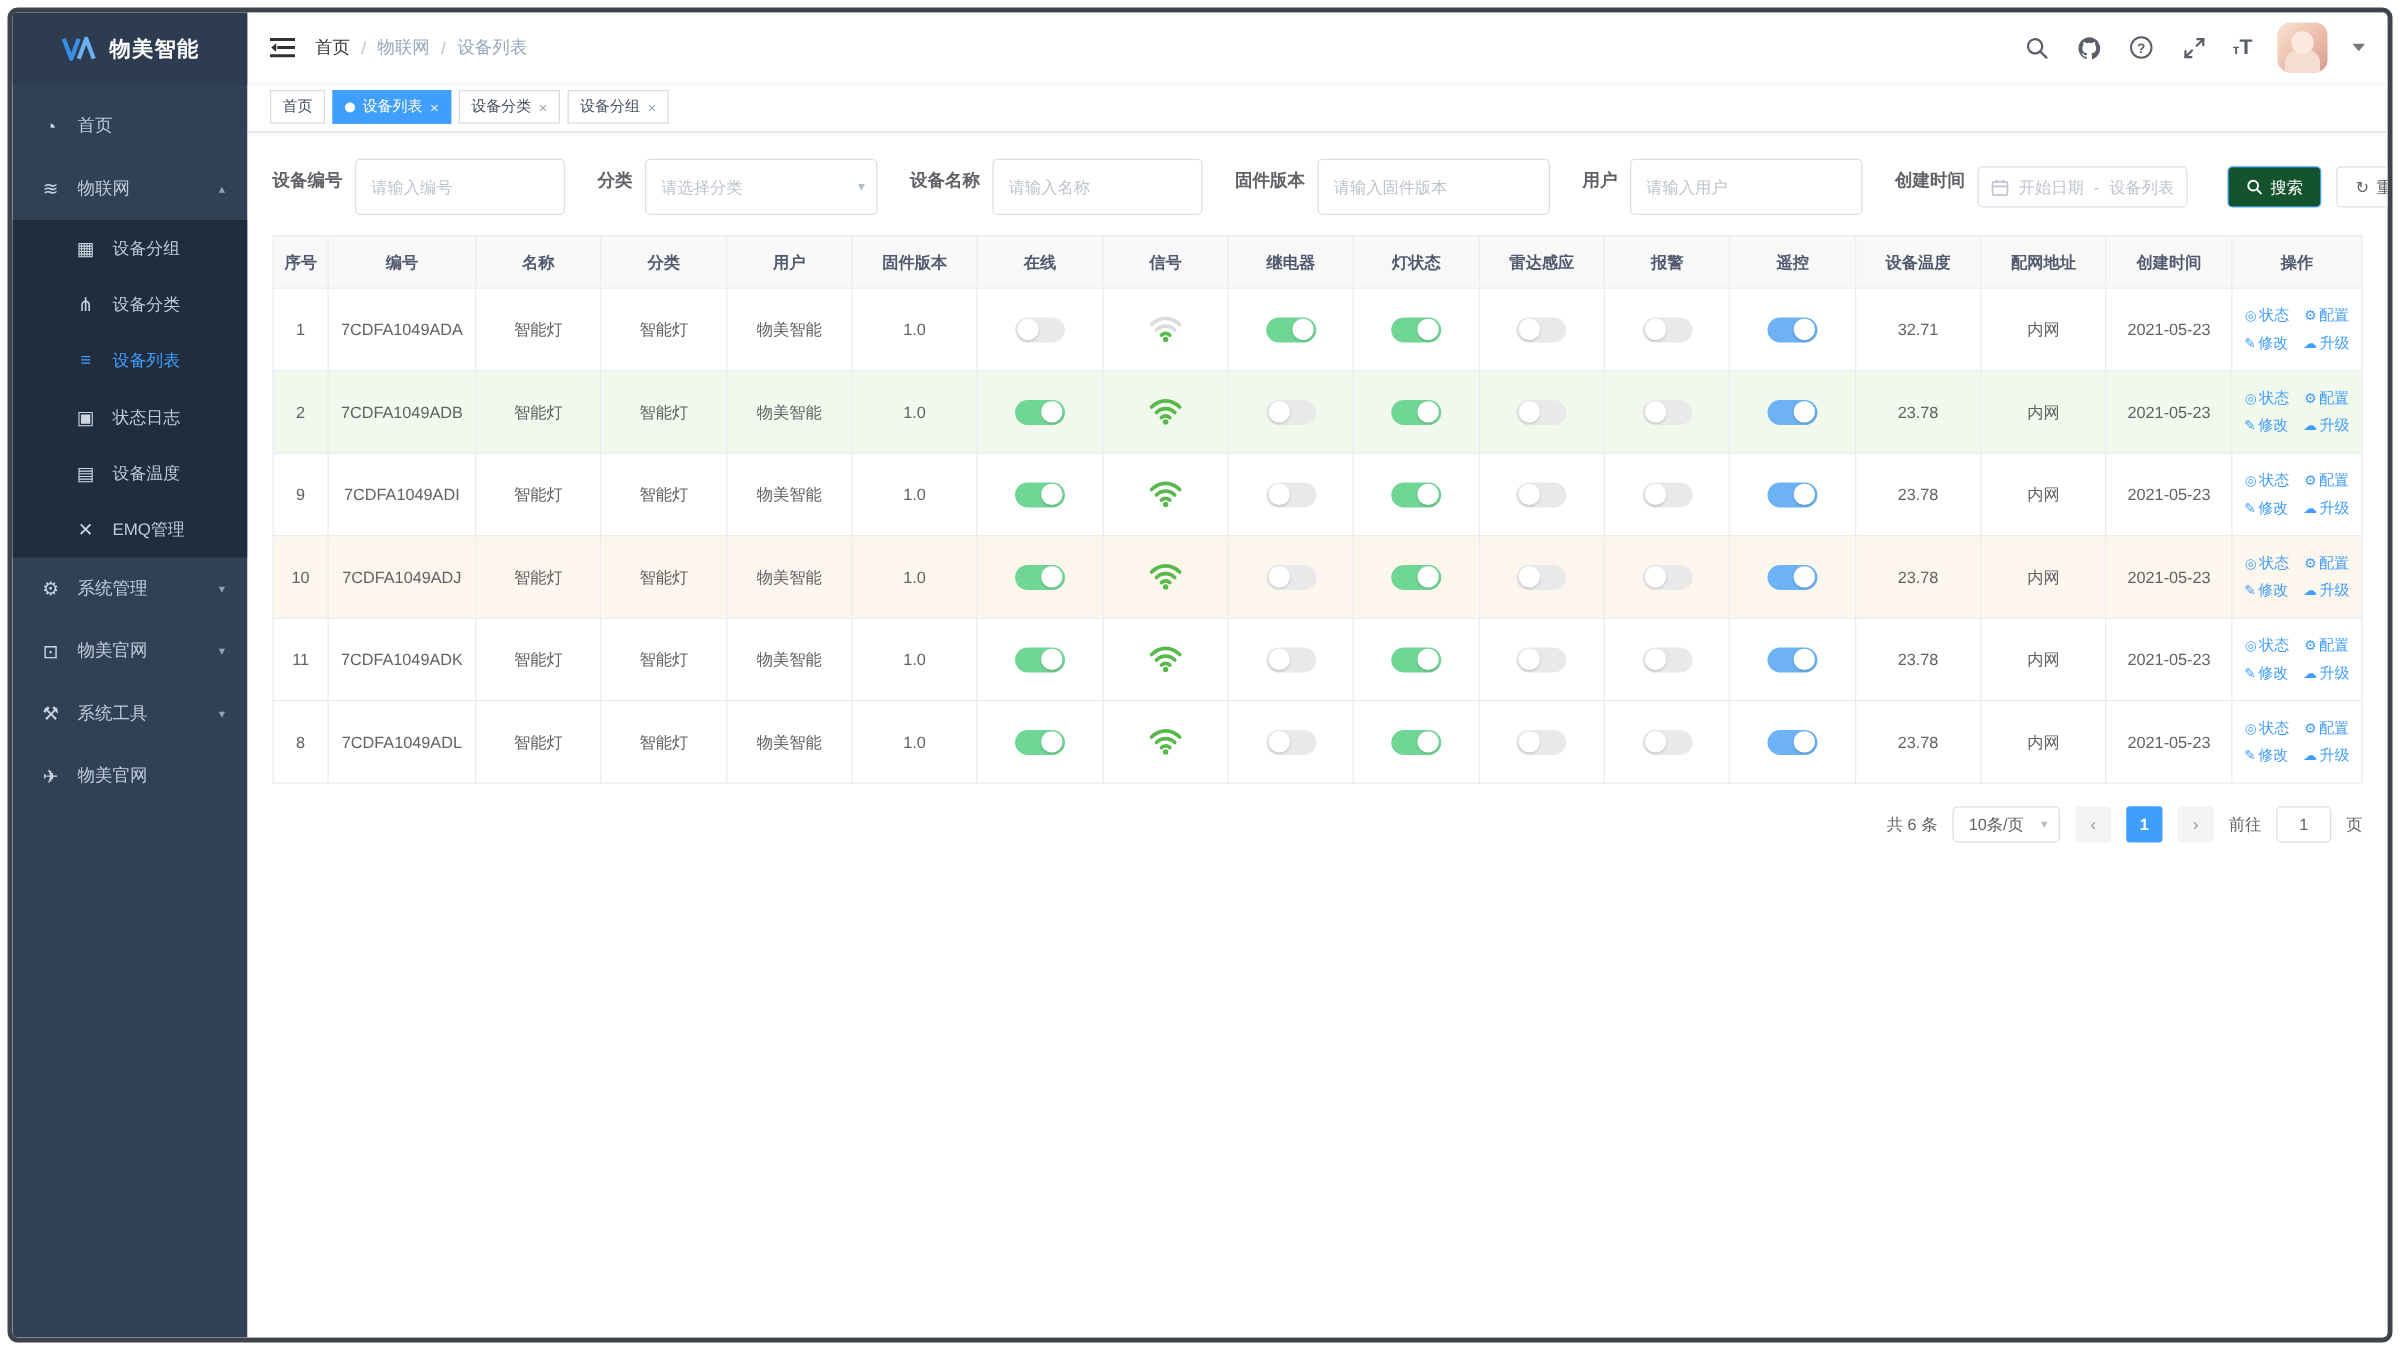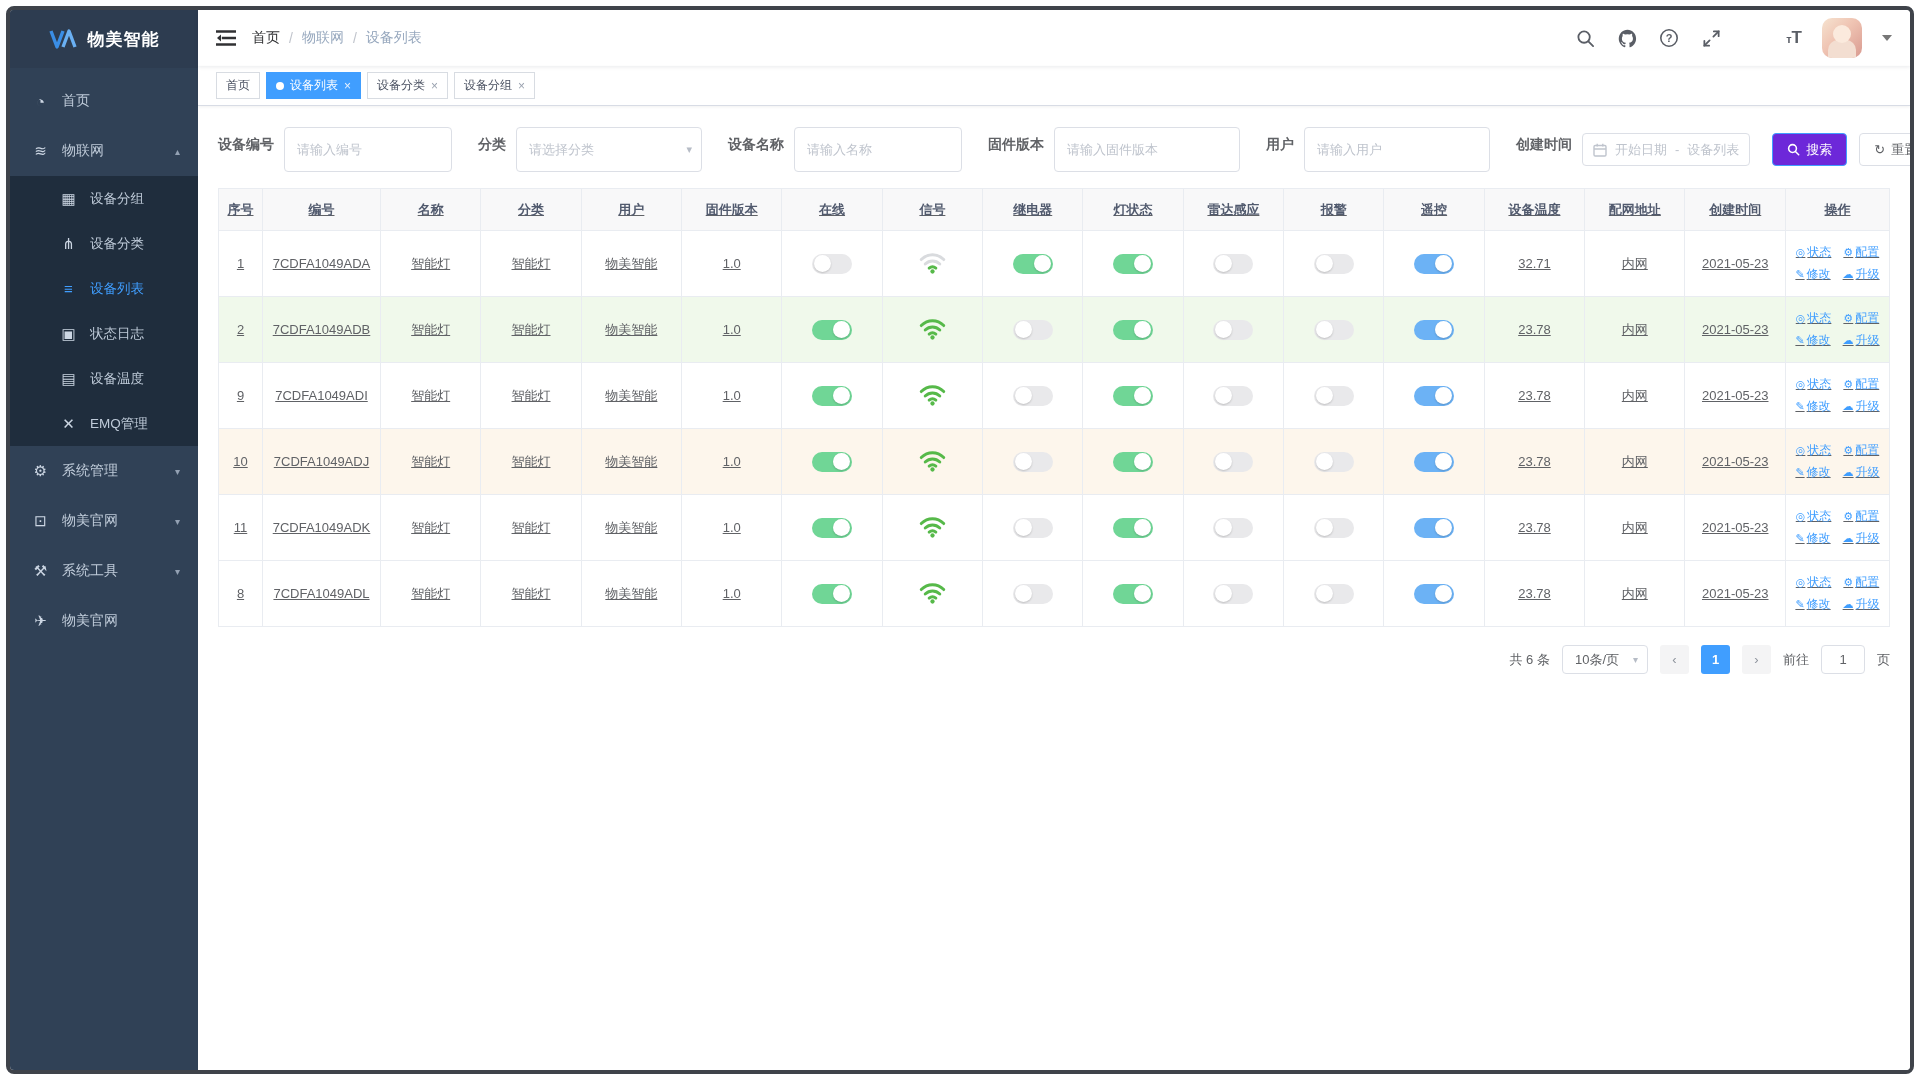--- a/index.html
+++ b/index.html
@@ -20,21 +20,21 @@
 
   
   .main { flex:1; display:flex; flex-direction:column; background:#fff; min-width:0; }
   .navbar { height:56px; display:flex; align-items:center; padding:0 18px; box-shadow:0 1px 4px rgba(0,21,41,.09); position:relative; z-index:3; }
   .hamburger { cursor:pointer; display:flex; align-items:center; }
   .breadcrumb { margin-left:16px; font-size:14px; color:#97a8be; display:flex; gap:9px; align-items:center; }
   .crumb-first { color:#303133; }
   .crumb-sep { color:#c0c4cc; }
   .nav-right { margin-left:auto; display:flex; align-items:center; gap:20px; color:#5a5e66; }
   .nav-ico { width:22px; height:22px; display:flex; align-items:center; justify-content:center; cursor:pointer; }
-  .fontsize-ico { font-weight:bold; color:#5a5e66; cursor:pointer; font-size:17px;margin-left:44px; }
+  .fontsize-ico { font-weight:bold; color:#5a5e66; cursor:pointer; font-size:17px; }
   .fontsize-ico .small-t { font-size:11px; }
   .avatar { width:40px; height:40px; border-radius:10px; background:linear-gradient(135deg,#f6e3d0 0%,#efc3b2 45%,#d99a90 100%); cursor:pointer; position:relative; overflow:hidden; }
   .avatar::after { content:""; position:absolute; left:11px; top:7px; width:18px; height:18px; border-radius:50%; background:#fbeadd; }
   .avatar::before { content:""; position:absolute; left:6px; top:22px; width:28px; height:20px; border-radius:10px 10px 0 0; background:#f3ded1; }
   .caret-down { width:0; height:0; border-left:5px solid transparent; border-right:5px solid transparent; border-top:6px solid #777; cursor:pointer; }
 
   
   .tags-bar { height:40px; display:flex; align-items:center; gap:6px; padding:0 18px; border-bottom:1px solid #d8dce5; box-shadow:0 1px 3px 0 rgba(0,0,0,.06); position:relative; z-index:2; }
   .tag { height:27px; display:inline-flex; align-items:center; gap:6px; padding:0 9px; border:1px solid #d8dce2; background:#fff; font-size:12px; color:#495060; cursor:pointer; }
   .tag .dot { width:8px; height:8px; border-radius:50%; background:#fff; }
@@ -50,25 +50,25 @@
   .f-gap { margin-left:26px; }
   .f-input { height:45px; border:1px solid #dcdfe6; border-radius:4px; padding:0 12px; font-size:13px; color:#606266; outline:none; }
   .f-input::placeholder { color:#bfc4cd; }
   .w-170 { width:168px; } .w-185 { width:186px; }
   .f-select { position:relative; display:flex; align-items:center;justify-content:flex-end; }
   .f-select .sel-arrow { position:absolute; right:10px; color:#b6bcc6; font-size:11px; pointer-events:none; }
   .f-select .f-input { padding-right:26px; width:186px; background:#fff; text-align:left; color:#bfc4cd; cursor:pointer; }
   .date-range { width:228px; height:33px; border:1px solid #dcdfe6; border-radius:4px; display:flex; align-items:center; gap:8px; padding:0 10px; color:#bfc4cd; font-size:13px; cursor:pointer; }
   .date-range .dr-sep { color:#bfc4cd; }
   .btn { height:33px; border-radius:4px; padding:0 14px; font-size:13px; display:inline-flex; align-items:center; gap:6px; cursor:pointer; }
-  .btn-primary { background:#6d28d9; border:1px solid #409eff; color:#fff; margin-left:22px; }
+  .btn-primary { background:#14532d; border:1px solid #409eff; color:#fff; margin-left:32px; }
   .btn-plain { background:#fff; border:1px solid #dcdfe6; color:#606266; margin-left:12px; }
 
   
-  table { width:100%; border-collapse:collapse; table-layout:fixed; font-size:13px; color:#606266;text-decoration:underline; }
+  table { width:100%; border-collapse:collapse; table-layout:fixed; font-size:13px; color:#606266; }
   th, td { border:1px solid #e9ecf1; text-align:center; vertical-align:middle; }
   th { background:#f8f8f9; height:42px; font-weight:bold; color:#515a6e; font-size:13px; }
   td { height:66px; background:#fff; }
   tr.hl-success td { background:#f0f9eb; }
   tr.hl-warning td { background:#fdf6ec; }
 
   .switch { display:inline-block; width:40px; height:20px; border-radius:10px; position:relative; background:#e9e9eb; cursor:pointer; vertical-align:middle; }
   .switch .knob { position:absolute; top:1.5px; left:2px; width:17px; height:17px; border-radius:50%; background:#fff; box-shadow:0 1px 2px rgba(0,0,0,.18); }
   .switch.on .knob { left:auto; right:2px; }
 

